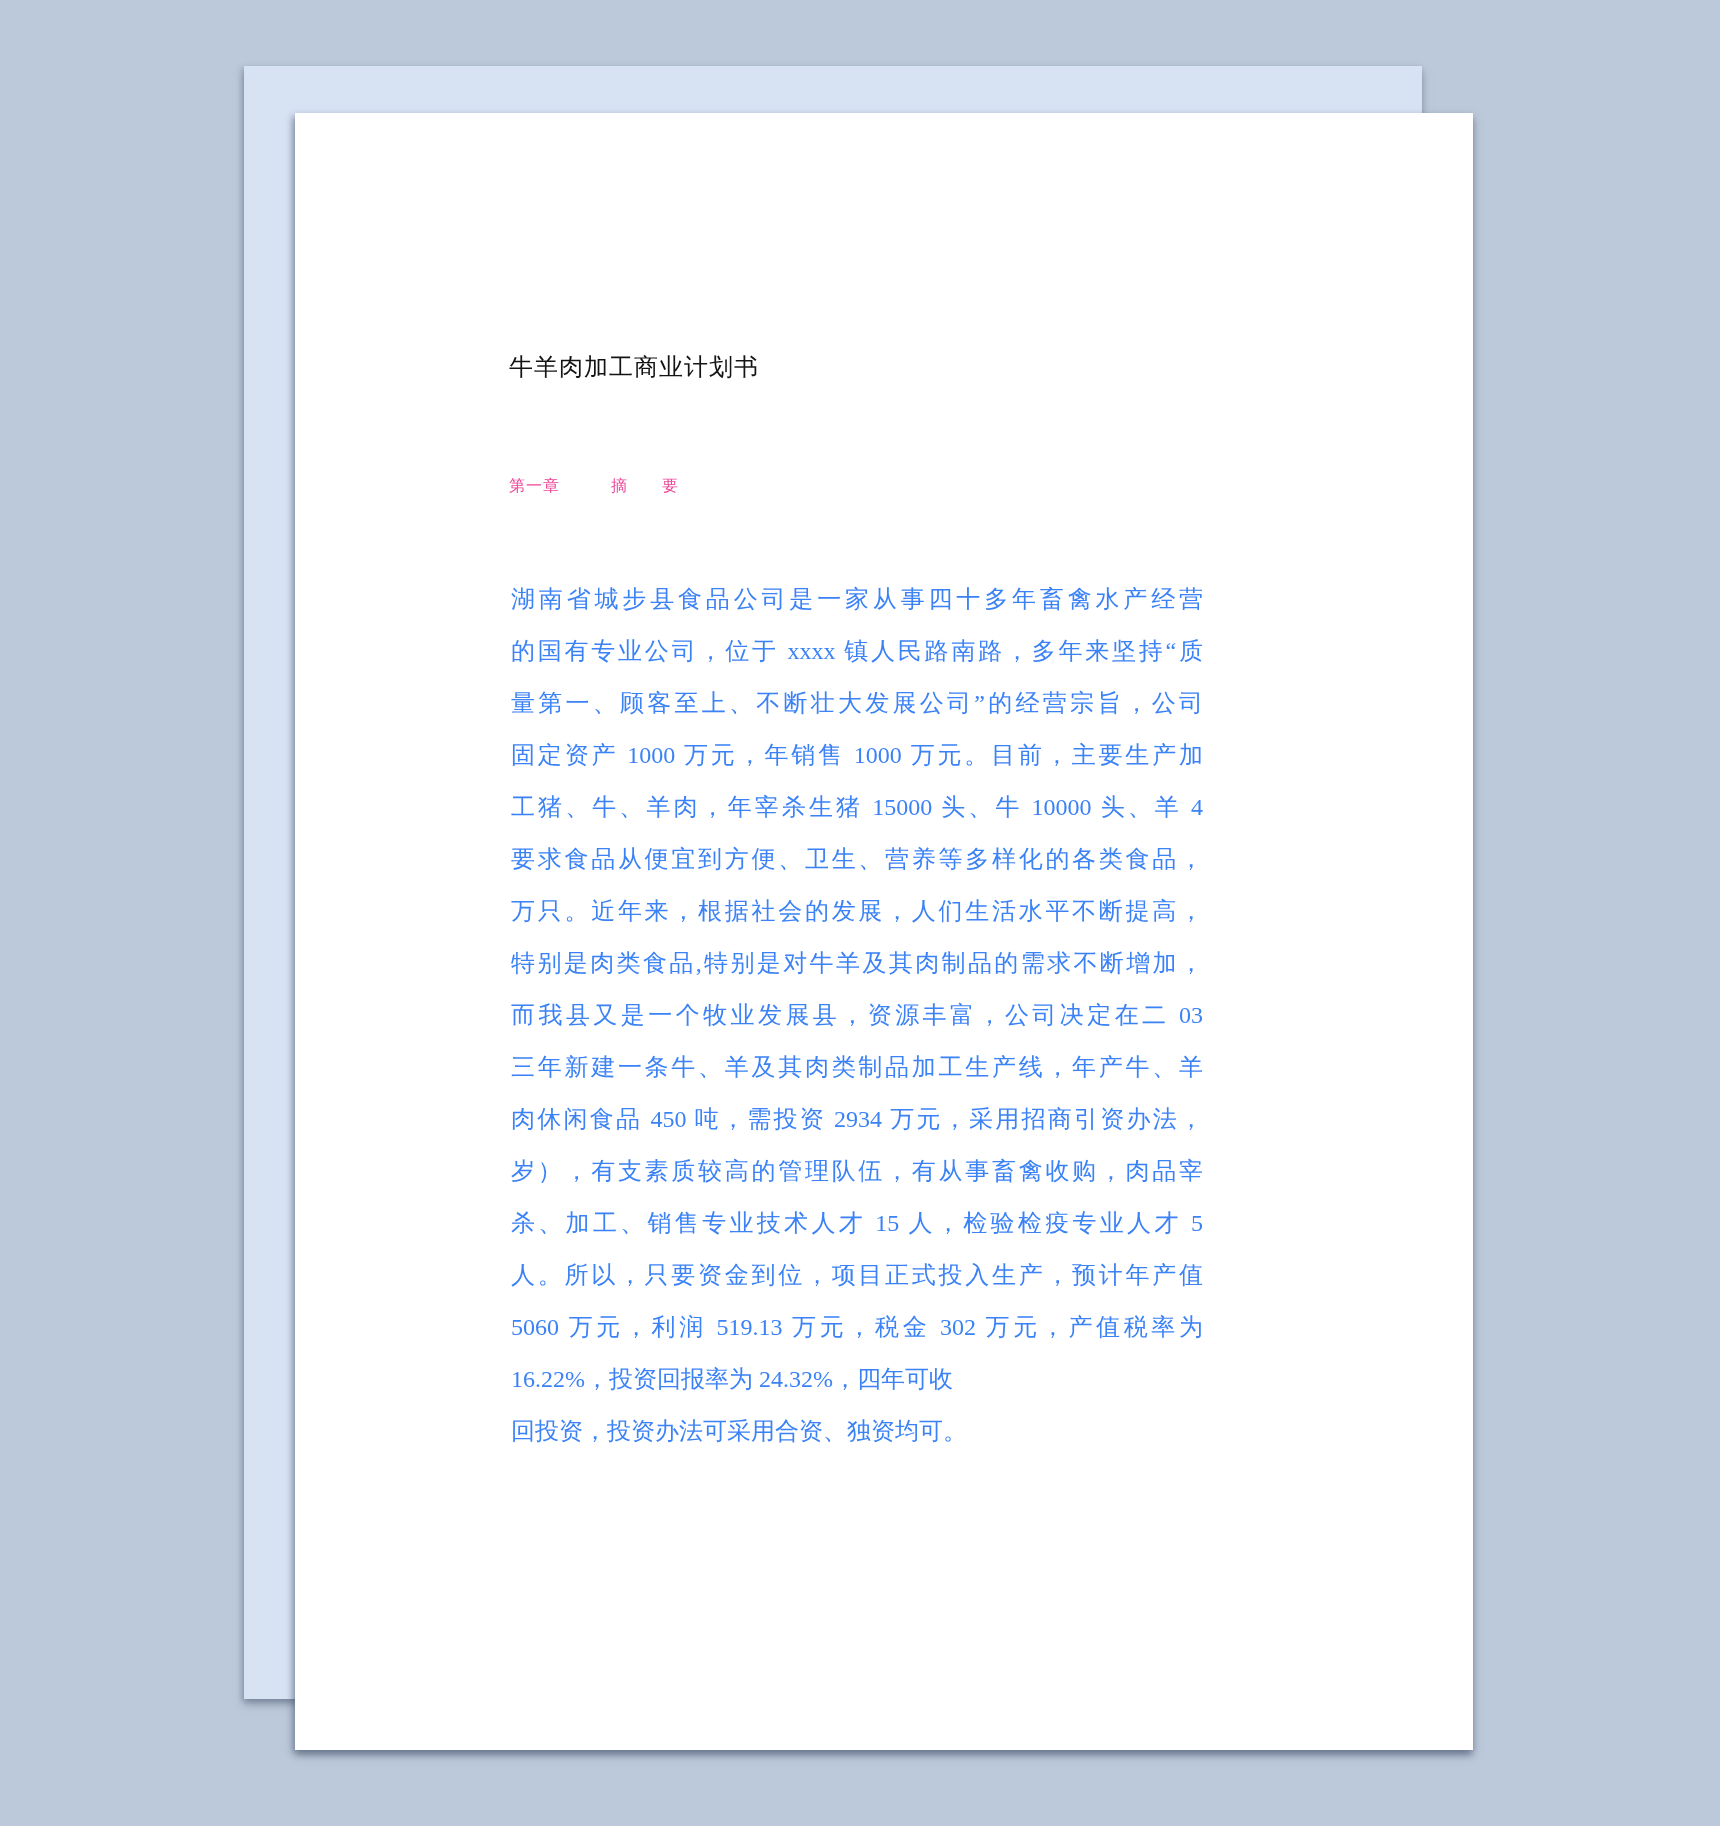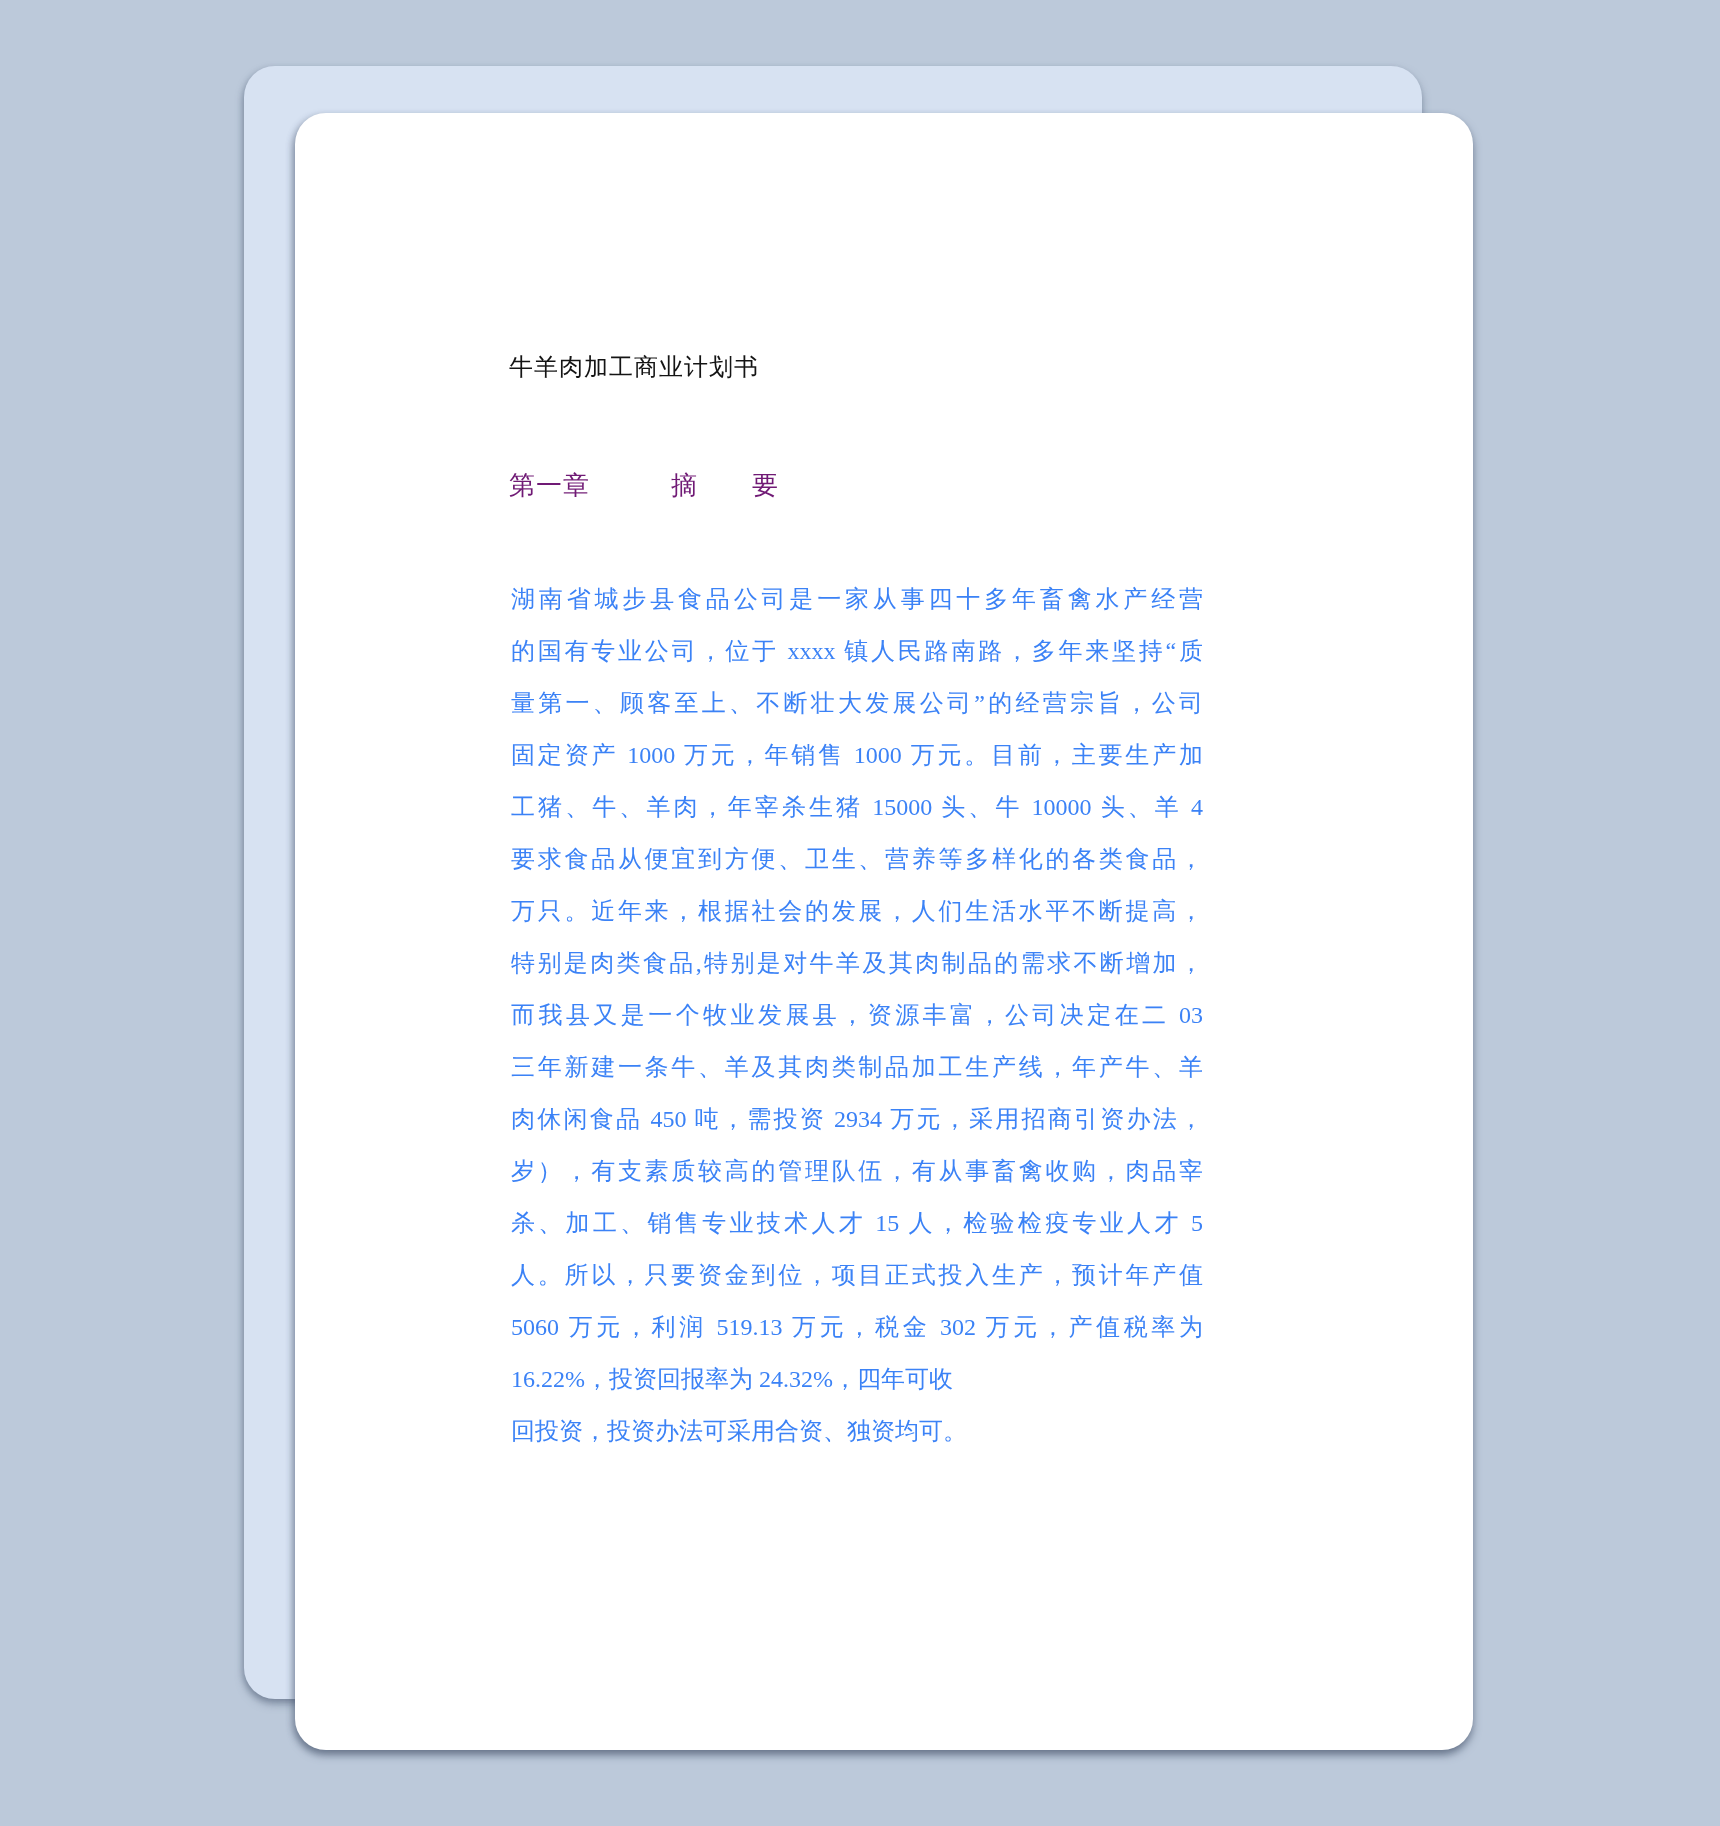--- a/index.html
+++ b/index.html
@@ -10,21 +10,20 @@
   }
   .canvas {
     position: relative;
     width: 1720px;
     height: 1826px;
     background: #bcc9da;
     overflow: hidden;
   }
   .page {
     position: absolute;
-    border-radius: 31px;
   }
   .back-page {
     left: 244px;
     top: 66px;
     width: 1178px;
     height: 1633px;
     background: #d7e2f2;
     box-shadow: 0 5px 8px rgba(84, 99, 122, 0.55), -2px 2px 5px rgba(84, 99, 122, 0.25);
   }
   .front-page {
@@ -42,23 +41,23 @@
     font-size: 24px;
     line-height: 28px;
     color: #141414;
     letter-spacing: 1px;
     white-space: pre;
   }
   .chapter-heading {
     position: absolute;
     left: 214px;
     top: 358px;
-    font-size: 26px;
+    font-size: 16px;
     line-height: 30px;
-    color: #701a75;
+    color: #ec4899;
     letter-spacing: 1px;
     white-space: pre;
   }
   .body-paragraph {
     position: absolute;
     left: 216px;
     top: 460px;
     width: 692px;
     color: #3b82f6;
     font-size: 24px;

